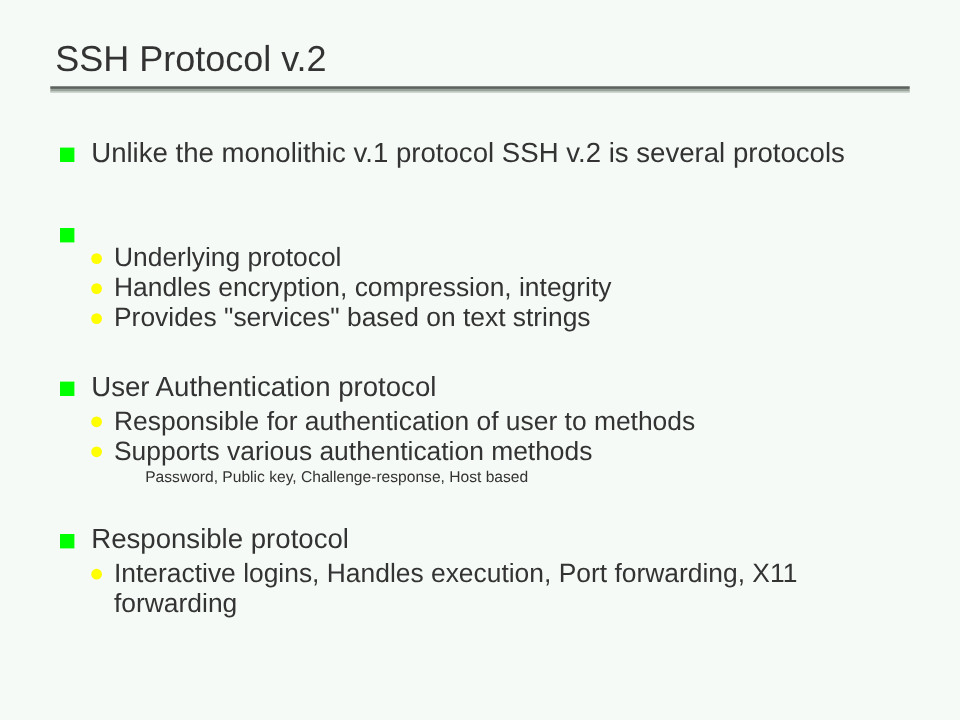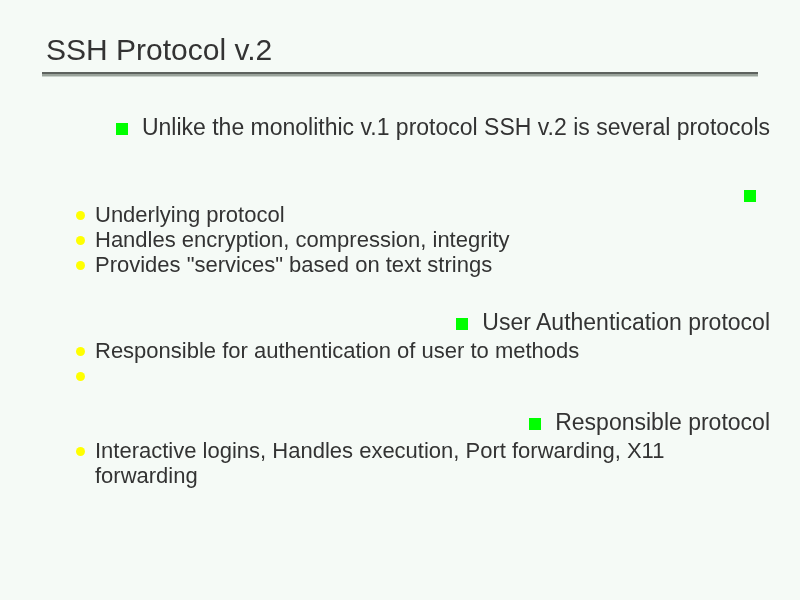--- a/index.html
+++ b/index.html
@@ -55,21 +55,20 @@
     left: 50px;
     top: 112px;
     width: 720px;
   }
 
   
   .lvl1 {
     display: flex;
     align-items: flex-start;
     margin: 0 0 0 0;
-    justify-content: flex-end;
   }
 
   .bullet-square {
     flex: 0 0 auto;
     width: 12px;
     height: 12px;
     background: #00ff00;
     margin-top: 11px;
     margin-right: 14px;
   }
@@ -159,22 +158,26 @@
       <span class="lvl1-text">User Authentication protocol</span>
     </div>
 
     <div class="lvl2">
       <span class="bullet-dot"></span>
       <span class="lvl2-text">Responsible for authentication of user to methods</span>
     </div>
 
     <div class="lvl2">
       <span class="bullet-dot"></span>
+      <span class="lvl2-text">Supports various authentication methods</span>
     </div>
 
+    <div class="lvl3">
+      <span class="lvl3-text">Password, Public key, Challenge-response, Host based</span>
+    </div>
 
     <div class="gap-sm"></div>
 
     <div class="lvl1">
       <span class="bullet-square"></span>
       <span class="lvl1-text">Responsible protocol</span>
     </div>
 
     <div class="lvl2">
       <span class="bullet-dot"></span>

